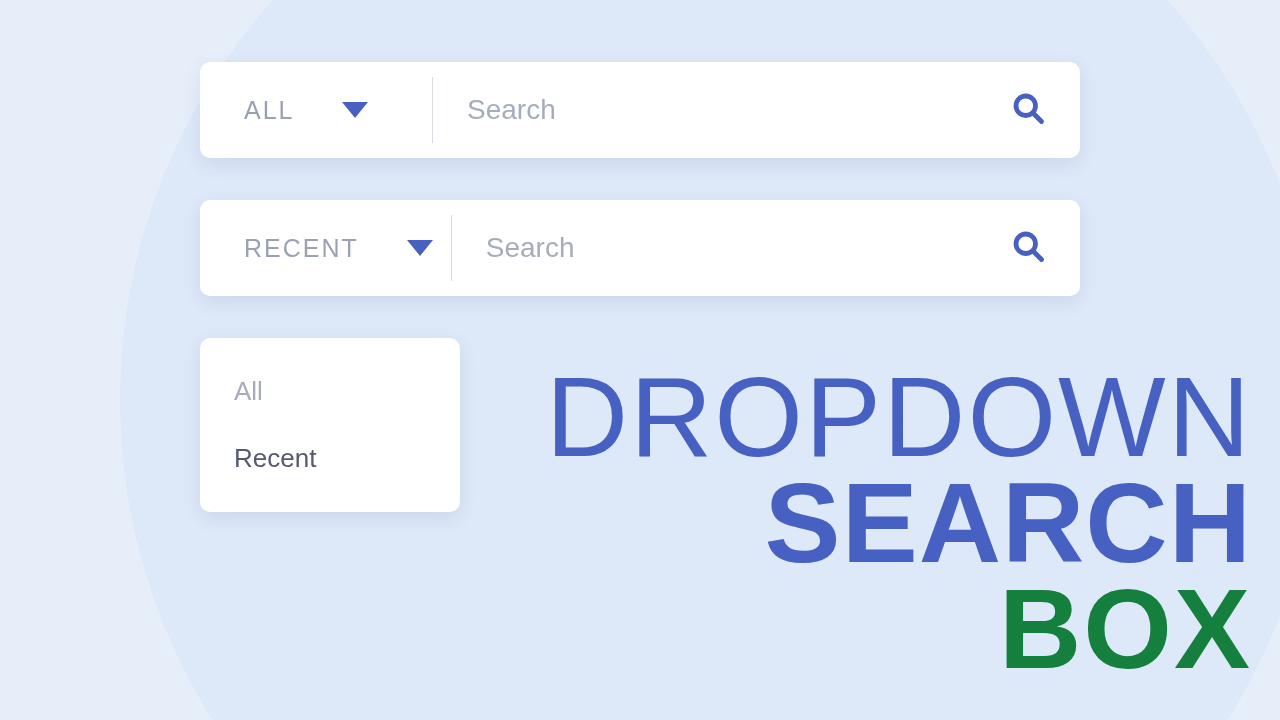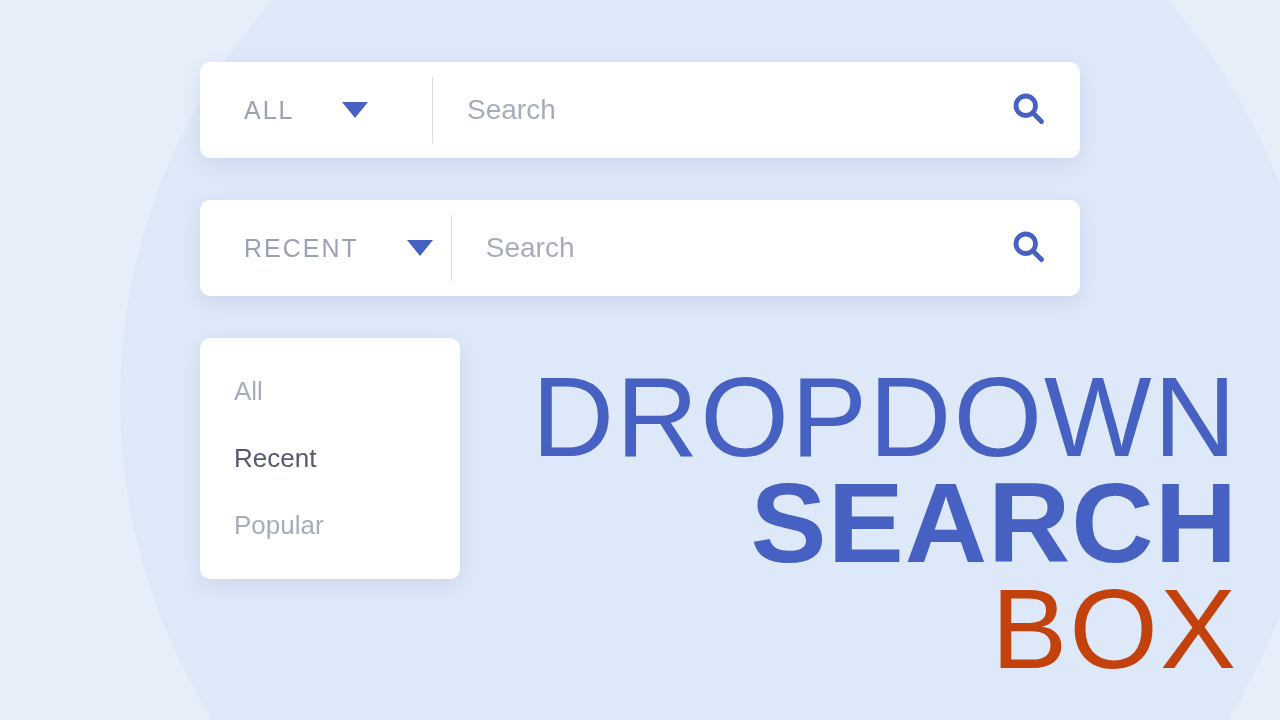--- a/index.html
+++ b/index.html
@@ -99,42 +99,42 @@
     padding: 18px 34px;
     cursor: pointer;
   }
   .dropdown-option.selected {
     color: #555a6e;
     font-weight: 500;
   }
 
   .headline {
     position: absolute;
-    right: 42px;
+    right: 28px;
     bottom: 38px;
     text-align: right;
     line-height: 0.93;
     z-index: 2;
   }
   .headline .line1 {
     font-size: 114px;
     color: #4661c2;
     font-weight: 300;
     letter-spacing: 2px;
   }
   .headline .line2 {
     font-size: 114px;
     color: #4661c2;
     font-weight: 800;
     letter-spacing: 1px;
   }
   .headline .line3 {
     font-size: 114px;
-    color: #c2410c;
-    font-weight: 400;
+    color: #15803d;
+    font-weight: 700;
     letter-spacing: 2px;
   }
 </style>
 </head>
 <body>
 
 <div class="bg-circle"></div>
 
 <div class="container">
 
@@ -172,21 +172,20 @@
           <circle cx="10.5" cy="10.5" r="6.5"></circle>
           <line x1="16" y1="16" x2="21" y2="21"></line>
         </svg>
       </span>
     </div>
   </div>
 
   <div class="dropdown-menu">
     <div class="dropdown-option">All</div>
     <div class="dropdown-option selected">Recent</div>
-    <div class="dropdown-option">Popular</div>
   </div>
 
 </div>
 
 <div class="headline">
   <div class="line1">DROPDOWN</div>
   <div class="line2">SEARCH</div>
   <div class="line3">BOX</div>
 </div>
 

